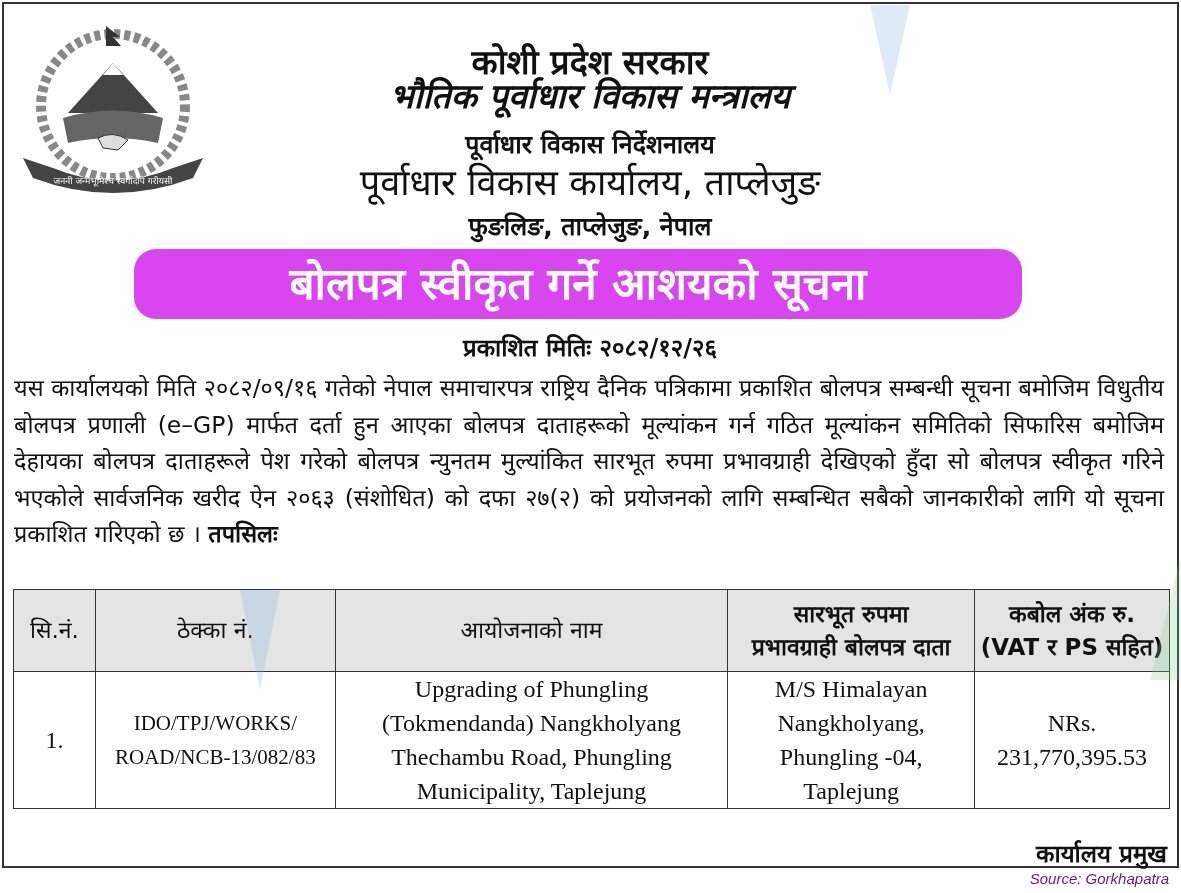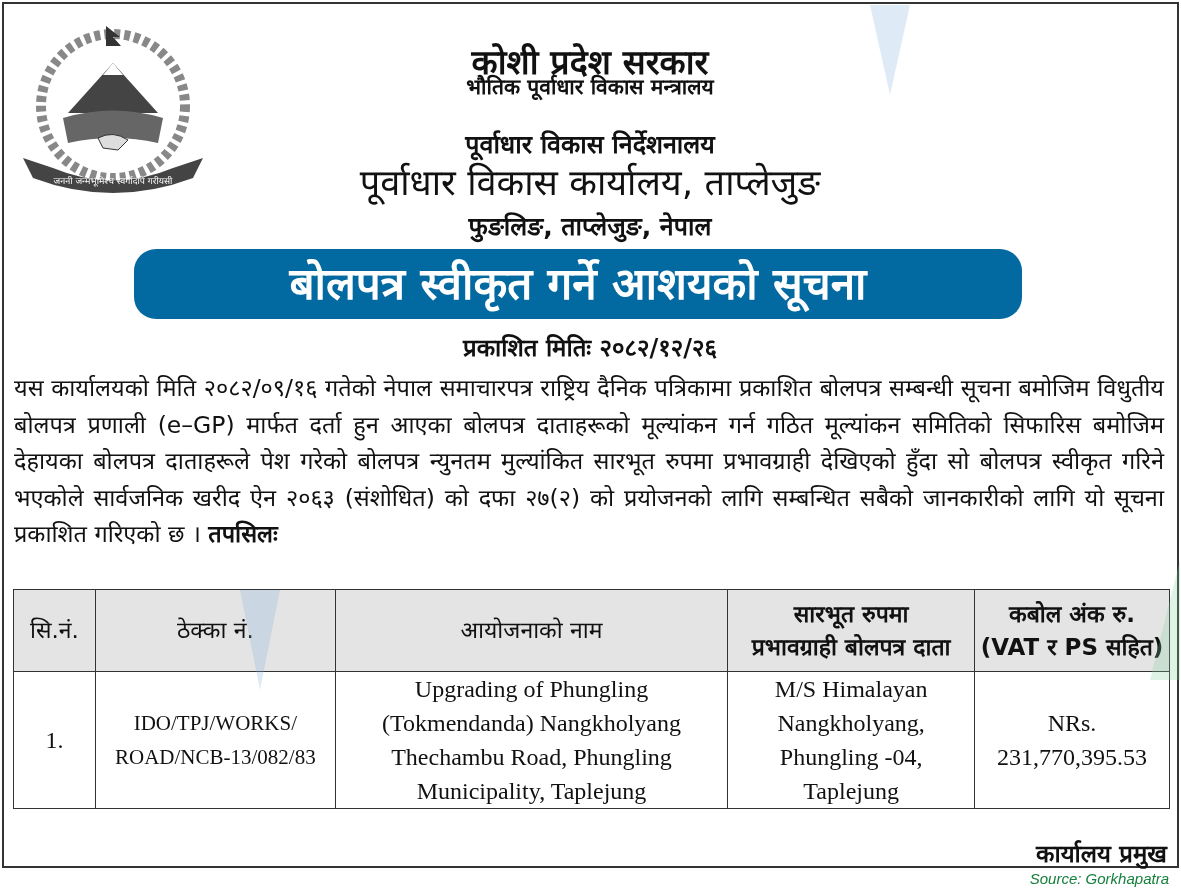--- a/index.html
+++ b/index.html
@@ -7,27 +7,27 @@
   body { font-family: "DejaVu Sans", sans-serif; color: #111; position: relative; }
   .frame {
     position: absolute; left: 2px; top: 2px; width: 1177px; height: 866px;
     border: 2px solid #333; background: #fff;
   }
   .emblem {
     position: absolute; left: 18px; top: 18px; width: 190px; height: 180px;
   }
   .header { position: absolute; left: 230px; width: 720px; text-align: center; }
   .h1 { top: 38px; font-size: 34px; font-weight: bold; }
-  .h2 { top: 72px; font-size: 21px; font-weight: bold; }
+  .h2 { top: 72px; font-size: 34px; font-weight: bold; font-style: italic; }
   .h3 { top: 126px; font-size: 25px; font-weight: bold; }
   .h4 { top: 157px; font-size: 36px; font-weight: normal; }
   .h5 { top: 208px; font-size: 25px; font-weight: bold; }
   .banner {
     position: absolute; left: 134px; top: 249px; width: 888px; height: 70px;
-    background: #0369a1; border-radius: 22px; color: #fff; text-align: center;
+    background: #d946ef; border-radius: 22px; color: #fff; text-align: center;
     font-size: 44px; font-weight: bold; line-height: 70px;
   }
   .pubdate {
     position: absolute; left: 230px; top: 330px; width: 720px; text-align: center;
     font-size: 24px; font-weight: bold;
   }
   .para {
     position: absolute; left: 14px; top: 370px; width: 1150px;
     font-size: 23.5px; line-height: 36.5px; text-align: justify;
     font-family: "DejaVu Sans", sans-serif;
@@ -40,21 +40,21 @@
   .tbl th, .tbl td { border: 1.5px solid #333; text-align: center; vertical-align: middle; }
   .tbl th { background: #e4e4e4; font-size: 23px; font-weight: normal; height: 82px; line-height: 33px; font-family: "DejaVu Sans", sans-serif; }
   .tbl th.bold { font-weight: bold; }
   .tbl td { font-size: 24px; line-height: 34px; }
   .tbl td.code { font-size: 21px; line-height: 34px; }
   .signature {
     position: absolute; right: 14px; top: 836px; font-size: 24px; font-weight: bold;
   }
   .source {
     position: absolute; right: 12px; top: 870px; font-size: 15px; font-style: italic;
-    font-family: "Liberation Sans", sans-serif; color: #15803d;
+    font-family: "Liberation Sans", sans-serif; color: #701a75;
   }
   .watermark {
     position: absolute; pointer-events: none; opacity: 0.25;
   }
 </style>
 </head>
 <body>
 
 <div class="frame"></div>
 

